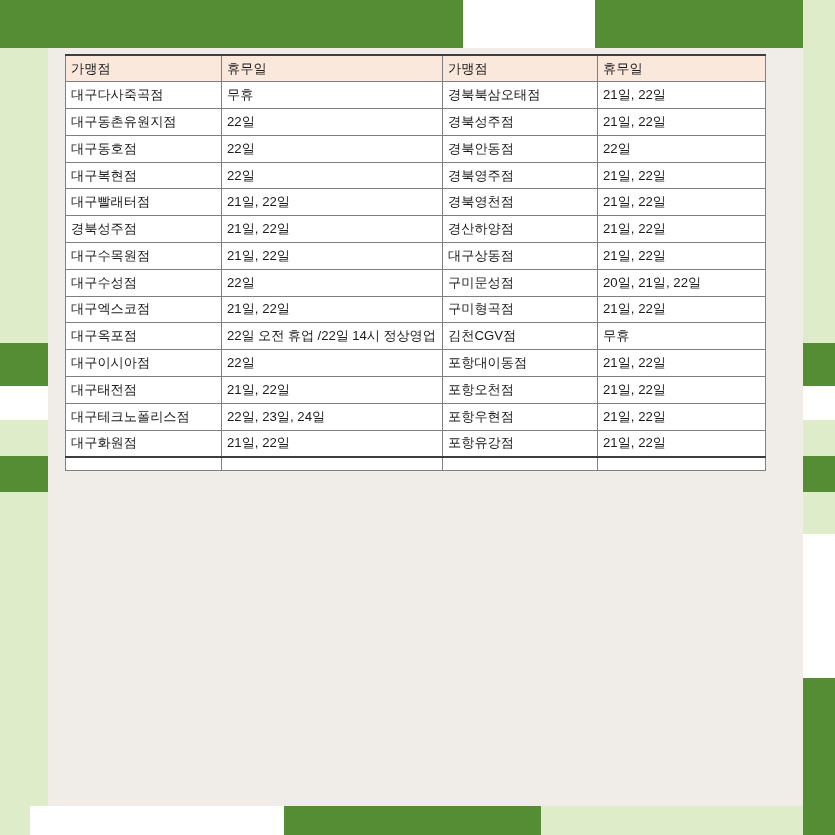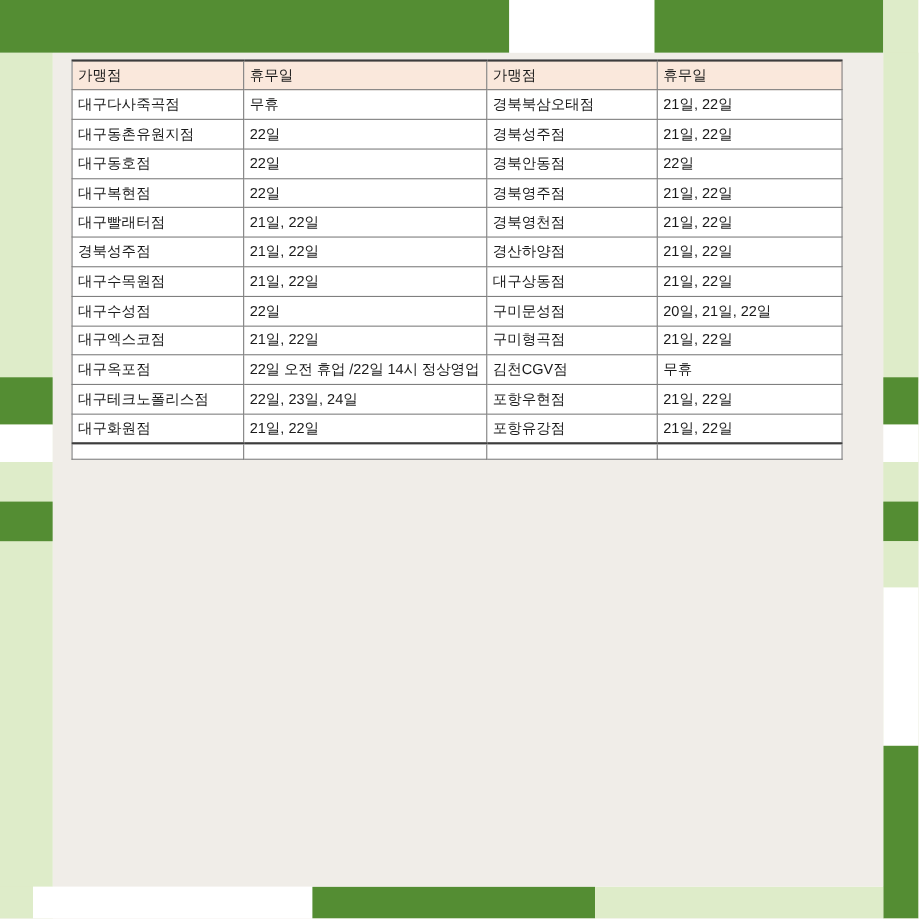--- a/index.html
+++ b/index.html
@@ -181,20 +181,32 @@
           <td>구미형곡점</td>
           <td>21일, 22일</td>
         </tr>
         <tr>
           <td>대구옥포점</td>
           <td class=" wide-note">22일 오전 휴업 /22일 14시 정상영업</td>
           <td>김천CGV점</td>
           <td>무휴</td>
         </tr>
         <tr>
+          <td>대구이시아점</td>
+          <td>22일</td>
+          <td>포항대이동점</td>
+          <td>21일, 22일</td>
+        </tr>
+        <tr>
+          <td>대구태전점</td>
+          <td>21일, 22일</td>
+          <td>포항오천점</td>
+          <td>21일, 22일</td>
+        </tr>
+        <tr>
           <td>대구테크노폴리스점</td>
           <td>22일, 23일, 24일</td>
           <td>포항우현점</td>
           <td>21일, 22일</td>
         </tr>
         <tr>
           <td>대구화원점</td>
           <td>21일, 22일</td>
           <td>포항유강점</td>
           <td>21일, 22일</td>

